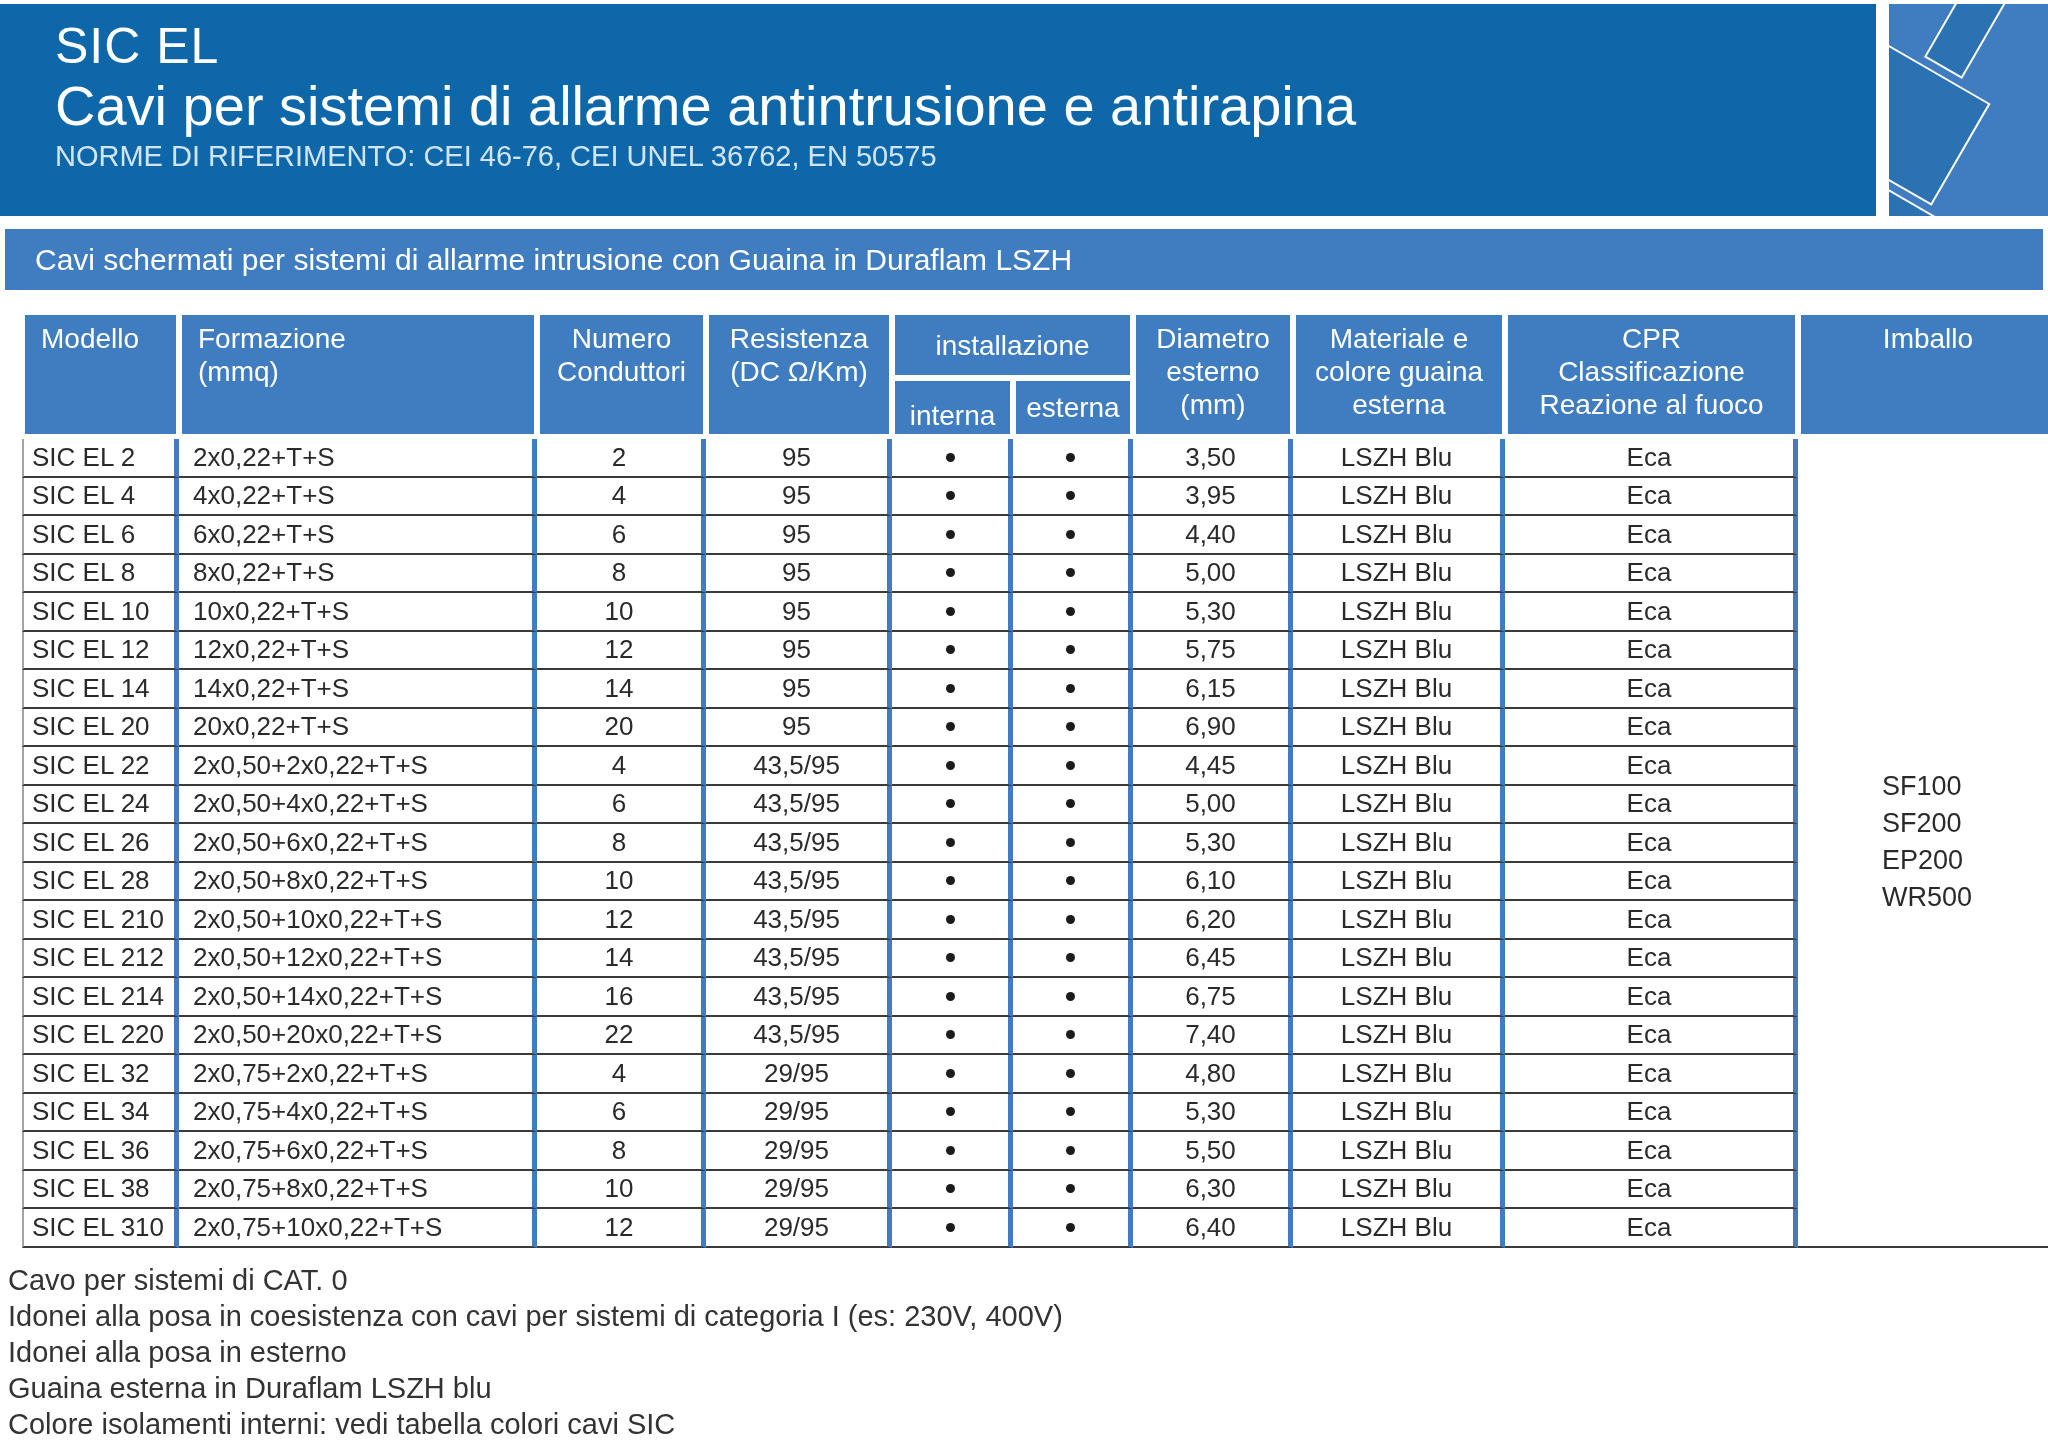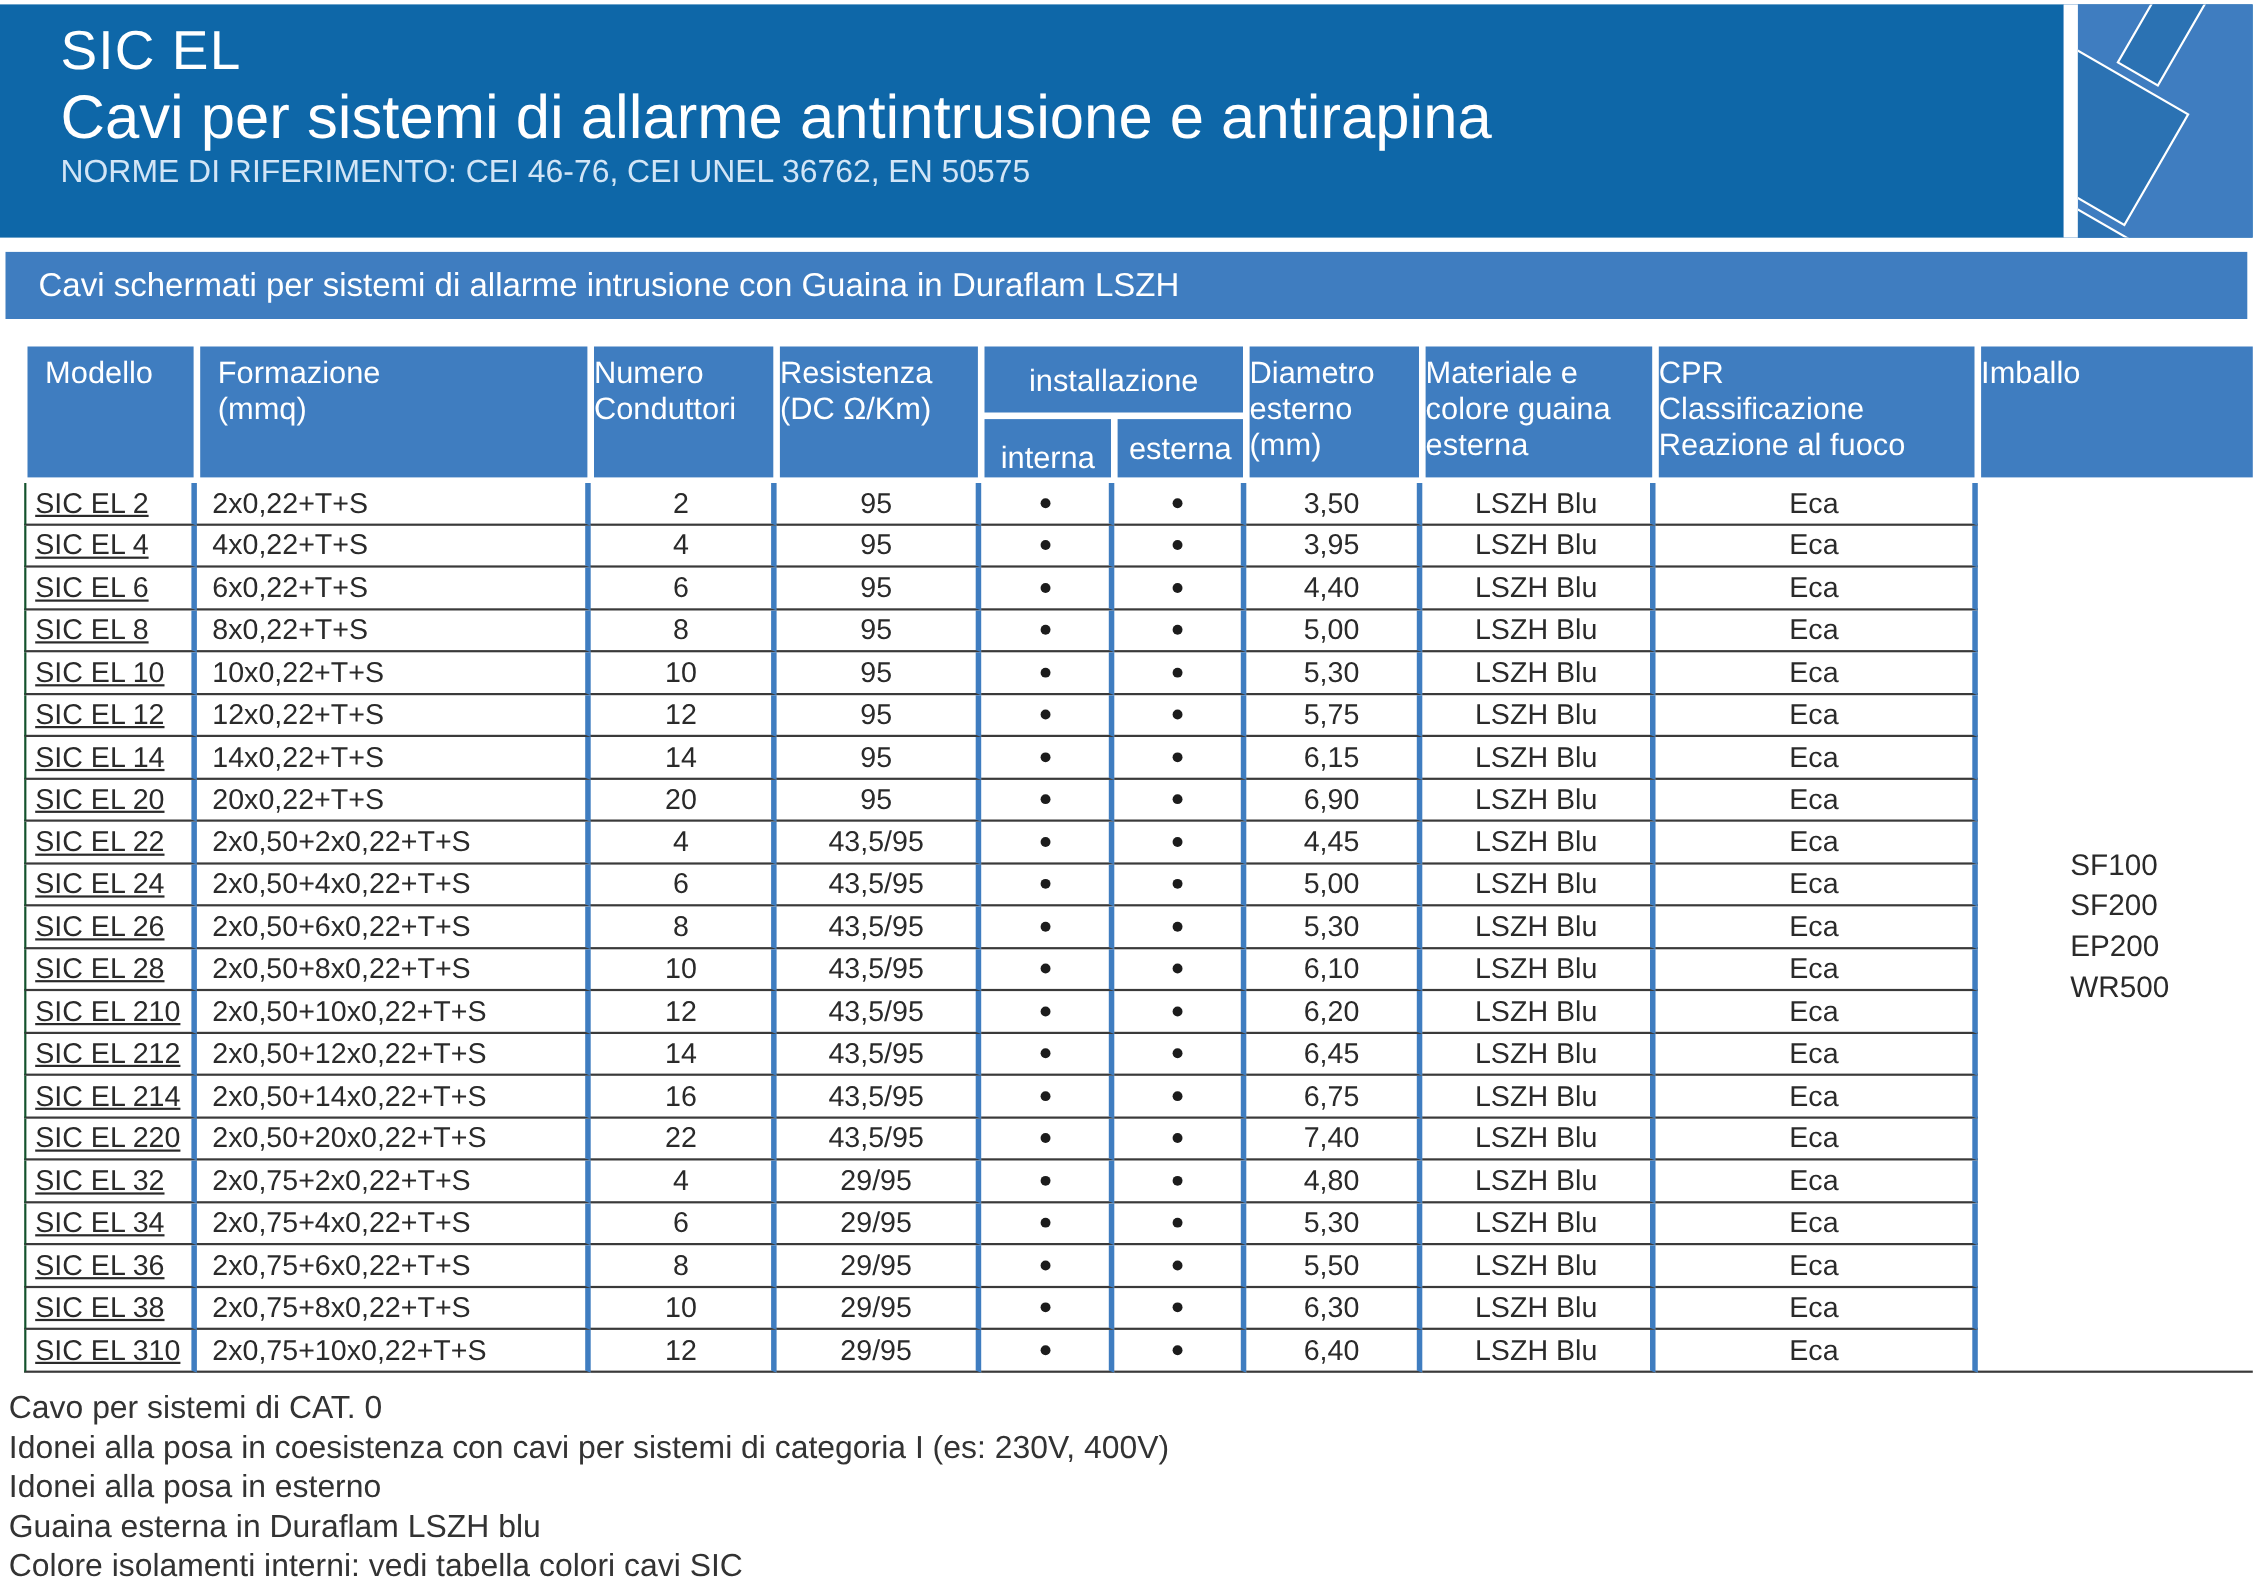--- a/index.html
+++ b/index.html
@@ -54,21 +54,21 @@
   
   .grid{
     position:absolute;top:313px;left:22px;width:2036px;
     display:grid;
     grid-template-columns:157px 358px 169px 186px 121px 120px 160px 212px 293px 260px;
     grid-template-rows:65px 61px repeat(21,38.5px);
   }
   .h{
     background:var(--panel,#3f7dc0);color:#fff;
     margin:2px 3px 5px 3px;padding-top:7px;
-    font-size:28px;line-height:33px;text-align:left;white-space:pre-line;
+    font-size:28px;line-height:33px;text-align:center;white-space:pre-line;
   }
   .h-left{text-align:left;padding-left:16px;}
   .h-c1{grid-column:1;grid-row:1/span 2;}
   .h-c2{grid-column:2;grid-row:1/span 2;}
   .h-c3{grid-column:3;grid-row:1/span 2;}
   .h-c4{grid-column:4;grid-row:1/span 2;}
   .h-inst{grid-column:5/span 2;grid-row:1;margin-bottom:3px;display:flex;align-items:center;justify-content:center;padding-top:0;}
   .h-int{grid-column:5;grid-row:2;margin-top:3px;display:flex;align-items:center;justify-content:center;padding-top:16px;}
   .h-est{grid-column:6;grid-row:2;margin-top:3px;display:flex;align-items:center;justify-content:center;padding-top:0;}
   .h-c7{grid-column:7;grid-row:1/span 2;}
@@ -76,21 +76,21 @@
   .h-c9{grid-column:9;grid-row:1/span 2;}
   .h-c10{grid-column:10;grid-row:1/span 2;}
 
   .cell{
     display:flex;align-items:center;justify-content:center;
     border-right:5px solid var(--panel,#3f7dc0);
     border-bottom:2px solid var(--row-line,#3a3a3a);
     font-size:26px;color:var(--text,#2a2a2a);
     overflow:hidden;
   }
-  .c-modello{justify-content:flex-start;padding-left:8px;border-left:2px solid #14532d;text-decoration:underline;}
+  .c-modello{justify-content:flex-start;padding-left:8px;border-left:2px solid #a3a3a3;}
   .c-formazione{justify-content:flex-start;padding-left:14px;}
   .dot{width:9px;height:9px;border-radius:50%;background:#1c1c1c;}
   .imballo-cell{
     grid-column:10;grid-row:3/span 21;
     border-right:2px solid #8a8a8a;
     border-bottom:2px solid var(--row-line,#3a3a3a);
     display:flex;align-items:center;justify-content:center;
   }
   .imballo-text{
     font-size:27px;line-height:37px;color:var(--text,#2a2a2a);

